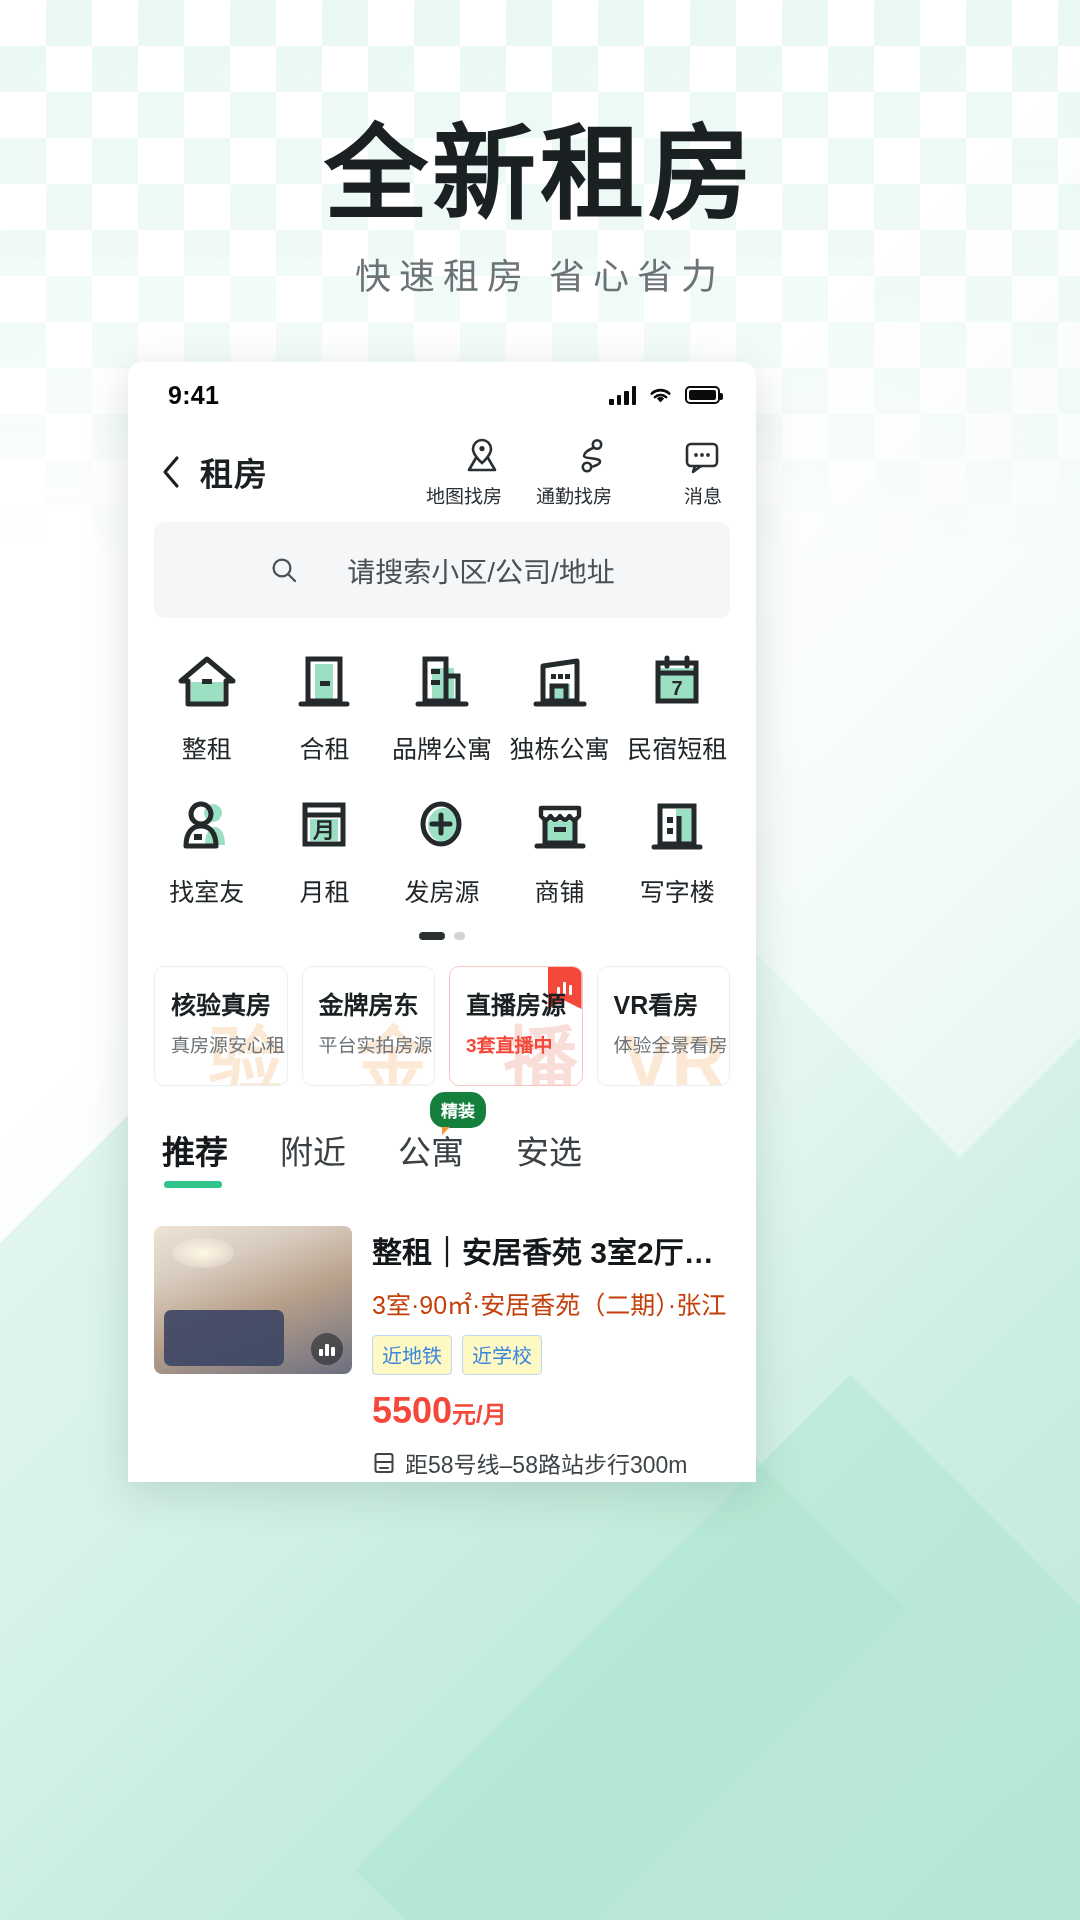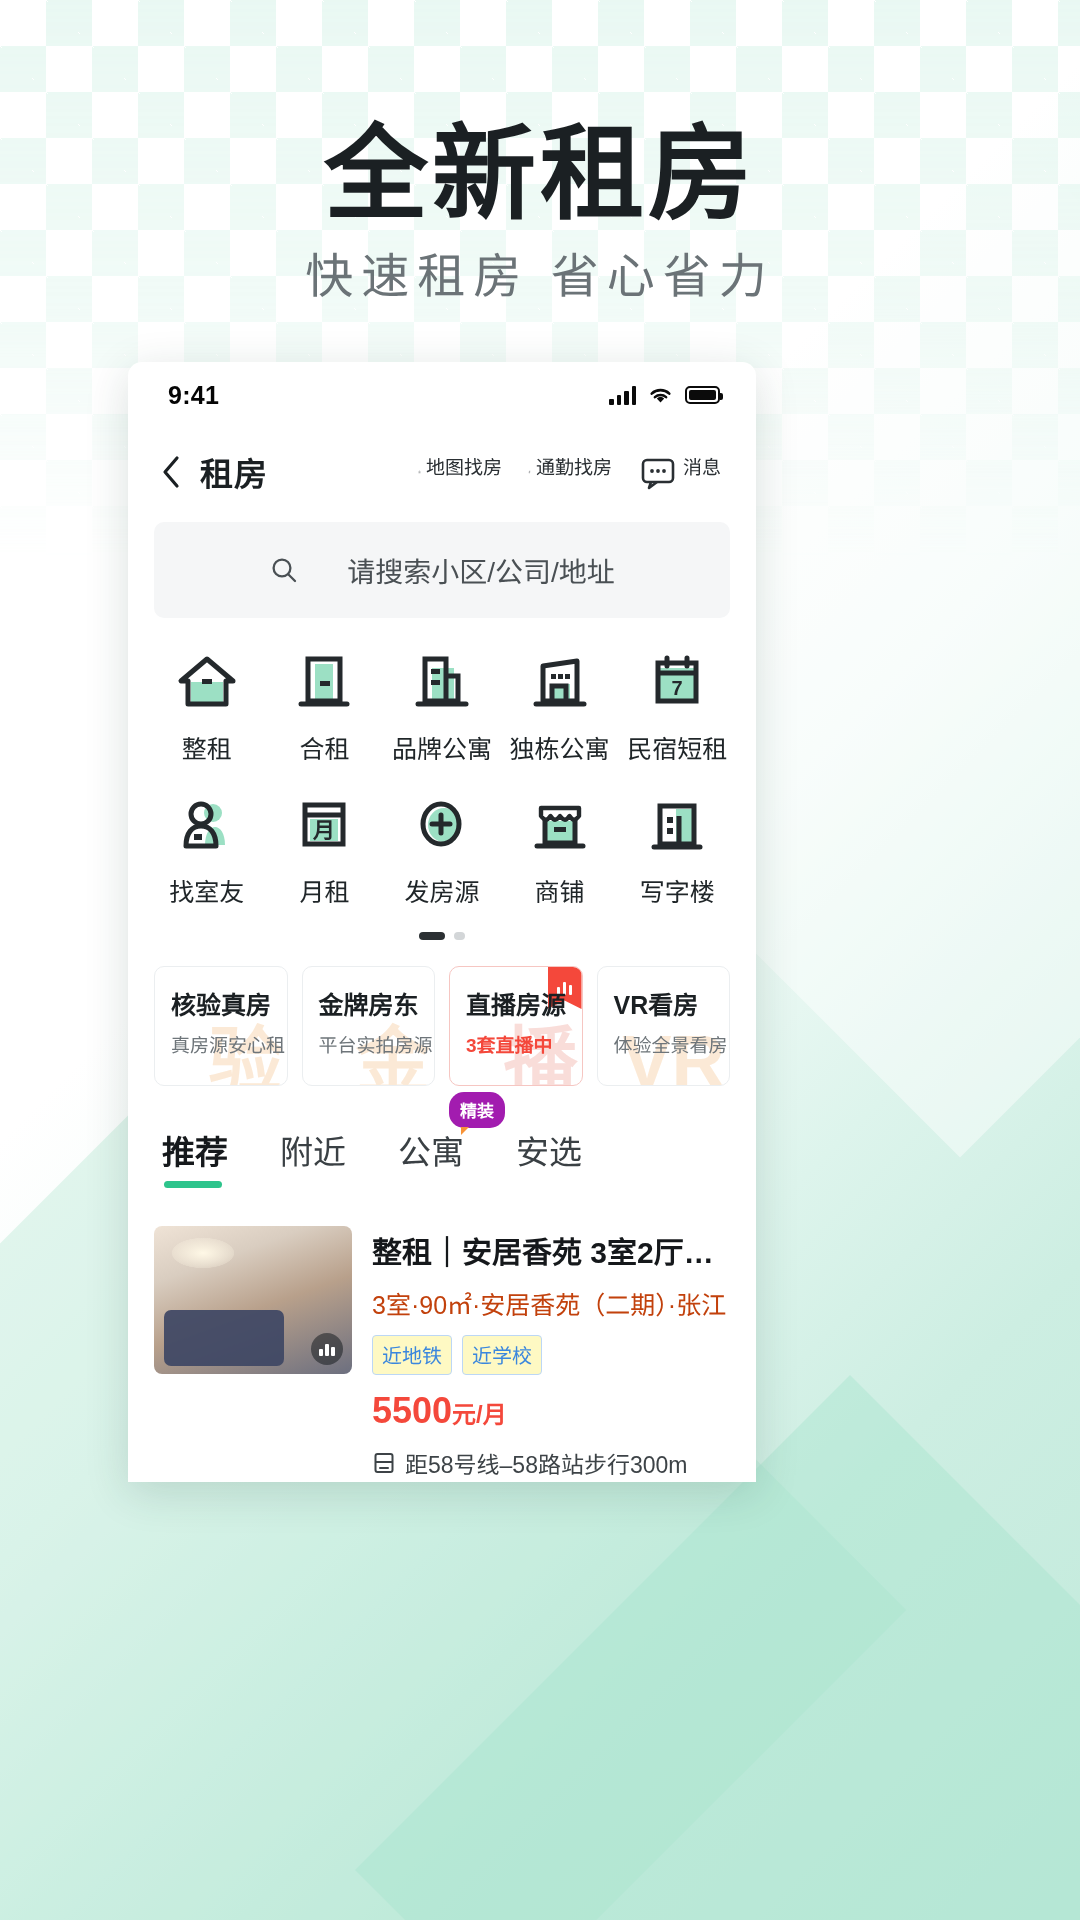--- a/index.html
+++ b/index.html
@@ -47,22 +47,22 @@
     mask-image:linear-gradient(to bottom,rgba(0,0,0,1) 0%,rgba(0,0,0,.65) 55%,rgba(0,0,0,0) 100%);
   }
 
   
   .promo-text { position:absolute; left:0; right:0; top:118px; text-align:center; }
   .promo-title {
     font-size:104px; line-height:1.08; font-weight:bold;
     color:#1b2023; letter-spacing:4px;
   }
   .promo-sub {
-    margin-top:18px;
-    font-size:48px; line-height:1.2; font-weight:500;
+    margin-top:25px;
+    font-size:36px; line-height:1.2; font-weight:500;
     color:#6b7377; letter-spacing:8px;
   }
 
   
   .phone {
     position:absolute; left:128px; top:362px;
     width:628px; height:1120px;
     background:#ffffff;
     border-radius:14px 14px 0 0;
     overflow:hidden;
@@ -93,21 +93,21 @@
   
   .navbar {
     height:88px; display:flex; align-items:center;
     padding:0 26px 0 26px; gap:12px;
   }
   .nav-back {
     width:34px; height:34px; display:flex; align-items:center; justify-content:center;
   }
   .nav-title { font-size:33px; font-weight:bold; color:#1b2023; letter-spacing:1px; }
   .nav-actions { margin-left:auto; display:flex; align-items:flex-start; gap:26px; padding-right:8px;}
-  .nav-act { width:84px; display:flex; flex-direction:row; align-items:flex-start; gap:5px; }
+  .nav-act { width:84px; display:flex; flex-direction:column; align-items:flex-end; gap:5px; }
   .nav-act-label { font-size:19px; color:#2a2f33; white-space:nowrap; }
 
   
   .search-wrap { padding:6px 26px 0; }
   .search-box {
     height:96px; background:#f5f6f7; border-radius:10px;
     display:flex; align-items:center; justify-content:center; gap:12px;
   }
   .search-ph { font-size:28px; color:#4a5054;margin-left:36px; }
 
@@ -147,22 +147,22 @@
   
   .tabs { display:flex; align-items:flex-end; gap:52px; padding:40px 34px 0; position:relative; }
   .tab { position:relative; }
   .tab-label { font-size:33px; color:#3a4044; }
   .tab.active .tab-label { font-weight:bold; color:#16191c;text-align:center; }
   .tab-underline {
     position:absolute; left:2px; bottom:-14px; width:58px; height:7px;
     border-radius:4px; background:#2ec48c;
   }
   .tab-badge {
-    position:absolute; left:51px; top:-34px;
-    background:#a21caf; color:#fff; font-size:17px; font-weight:bold;
+    position:absolute; left:32px; top:-34px;
+    background:#15803d; color:#fff; font-size:17px; font-weight:bold;
     padding:5px 11px 6px; border-radius:15px; white-space:nowrap;
   }
   .tab-badge::after{
     content:""; position:absolute; left:12px; bottom:-7px;
     border-left:8px solid #f89337; border-bottom:8px solid transparent;
   }
 
   
   .listings { padding:0 26px; margin-top:30px; }
   .listing { display:flex; gap:20px; padding:22px 0 24px; }

